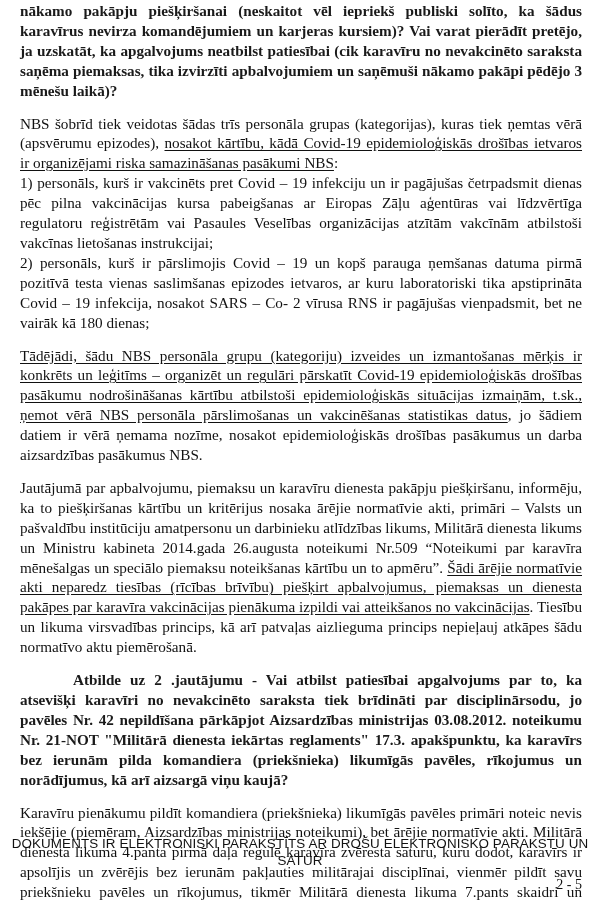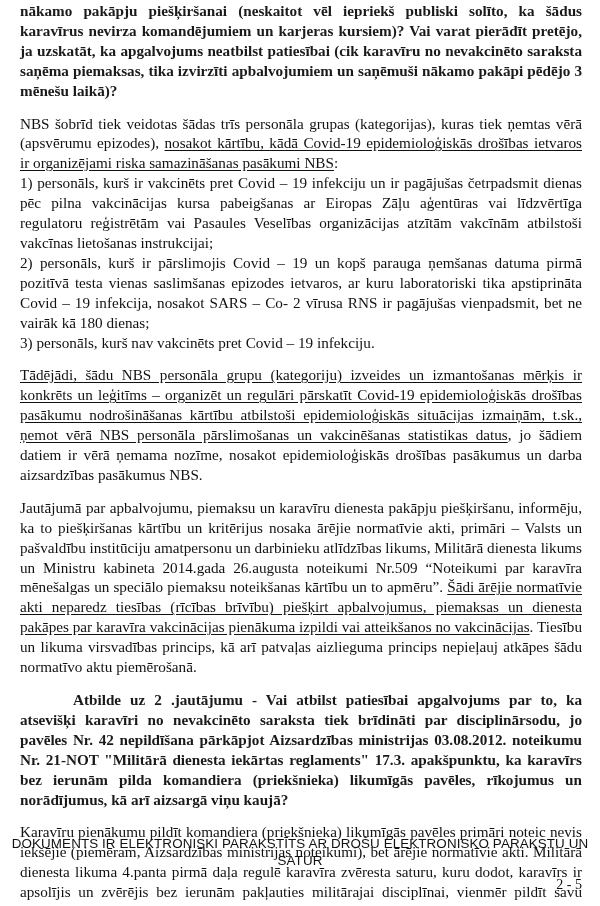--- a/index.html
+++ b/index.html
@@ -27,21 +27,20 @@
 </head>
 <body>
 
 <div class="page">
   <p class="bold">nākamo pakāpju piešķiršanai (neskaitot vēl iepriekš publiski solīto, ka šādus karavīrus nevirza komandējumiem un karjeras kursiem)? Vai varat pierādīt pretējo, ja uzskatāt, ka apgalvojums neatbilst patiesībai (cik karavīru no nevakcinēto saraksta saņēma piemaksas, tika izvirzīti apbalvojumiem un saņēmuši nākamo pakāpi pēdējo 3 mēnešu laikā)?</p>
   <div class="gap"></div>
 
   <p><span>NBS šobrīd tiek veidotas šādas trīs personāla grupas (kategorijas), kuras tiek ņemtas vērā (apsvērumu epizodes), </span><u>nosakot kārtību, kādā Covid-19 epidemioloģiskās drošības ietvaros ir organizējami riska samazināšanas pasākumi NBS</u><span>:</span></p>
   <p>1) personāls, kurš ir vakcinēts pret Covid – 19 infekciju un ir pagājušas četrpadsmit dienas pēc pilna vakcinācijas kursa pabeigšanas ar Eiropas Zāļu aģentūras vai līdzvērtīga regulatoru reģistrētām vai Pasaules Veselības organizācijas atzītām vakcīnām atbilstoši vakcīnas lietošanas instrukcijai;</p>
   <p>2) personāls,  kurš ir pārslimojis Covid – 19 un kopš parauga ņemšanas datuma pirmā pozitīvā testa vienas saslimšanas epizodes ietvaros, ar kuru laboratoriski tika apstiprināta Covid – 19 infekcija, nosakot SARS – Co- 2 vīrusa RNS ir pagājušas vienpadsmit, bet ne vairāk kā 180 dienas;</p>
-  <p>3) personāls, kurš nav vakcinēts pret Covid – 19 infekciju.</p>
   <div class="gap"></div>
 
   <p><u>Tādējādi, šādu NBS personāla grupu (kategoriju) izveides un izmantošanas mērķis ir konkrēts un leģitīms – organizēt un regulāri pārskatīt Covid-19 epidemioloģiskās drošības pasākumu nodrošināšanas kārtību atbilstoši epidemioloģiskās situācijas izmaiņām, t.sk., ņemot vērā NBS personāla pārslimošanas un vakcinēšanas statistikas datus</u><span>, jo šādiem datiem ir vērā ņemama nozīme, nosakot epidemioloģiskās drošības pasākumus un darba aizsardzības pasākumus NBS.</span></p>
   <div class="gap"></div>
 
   <p><span>Jautājumā par apbalvojumu, piemaksu un karavīru dienesta pakāpju piešķiršanu, informēju, ka to piešķiršanas kārtību un kritērijus nosaka ārējie normatīvie akti, primāri – Valsts un pašvaldību institūciju amatpersonu un darbinieku atlīdzības likums, Militārā dienesta likums un Ministru kabineta 2014.gada 26.augusta noteikumi Nr.509 “Noteikumi par karavīra mēnešalgas un speciālo piemaksu noteikšanas kārtību un to apmēru”. </span><u>Šādi ārējie normatīvie akti neparedz tiesības (rīcības brīvību) piešķirt apbalvojumus, piemaksas un dienesta pakāpes par karavīra vakcinācijas pienākuma izpildi vai atteikšanos no vakcinācijas</u><span>. Tiesību un likuma virsvadības princips, kā arī patvaļas aizlieguma princips nepieļauj atkāpes šādu normatīvo aktu piemērošanā.</span></p>
   <div class="gap"></div>
 
   <p class="bold indent">Atbilde uz 2 .jautājumu - Vai atbilst patiesībai apgalvojums par to, ka atsevišķi karavīri no nevakcinēto saraksta tiek brīdināti par disciplinārsodu, jo pavēles Nr. 42 nepildīšana pārkāpjot Aizsardzības ministrijas 03.08.2012. noteikumu Nr. 21-NOT "Militārā dienesta iekārtas reglaments" 17.3. apakšpunktu, ka karavīrs bez ierunām pilda komandiera (priekšnieka) likumīgās pavēles, rīkojumus un norādījumus, kā arī aizsargā viņu kaujā?</p>
   <div class="gap"></div>

